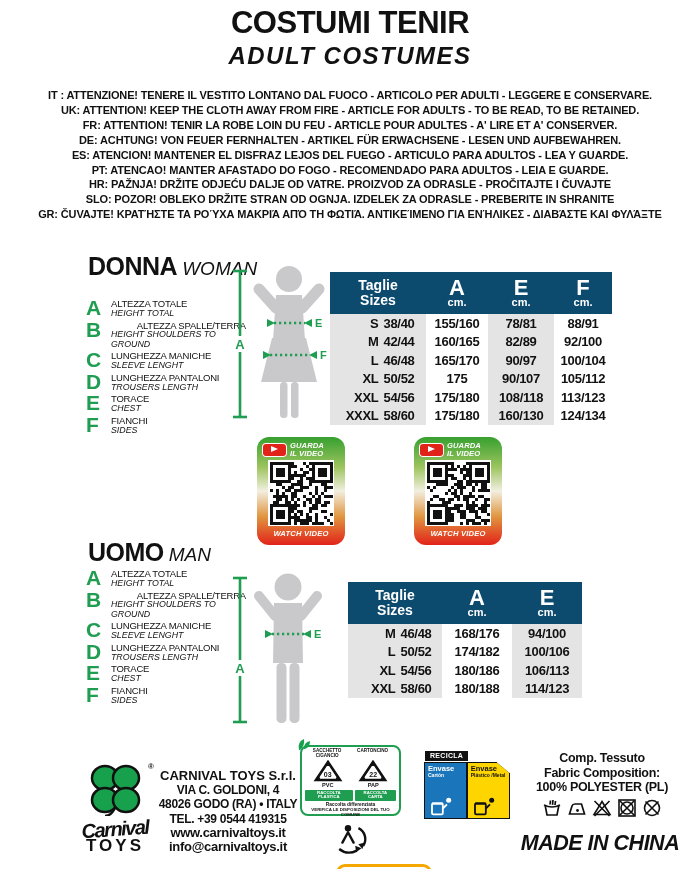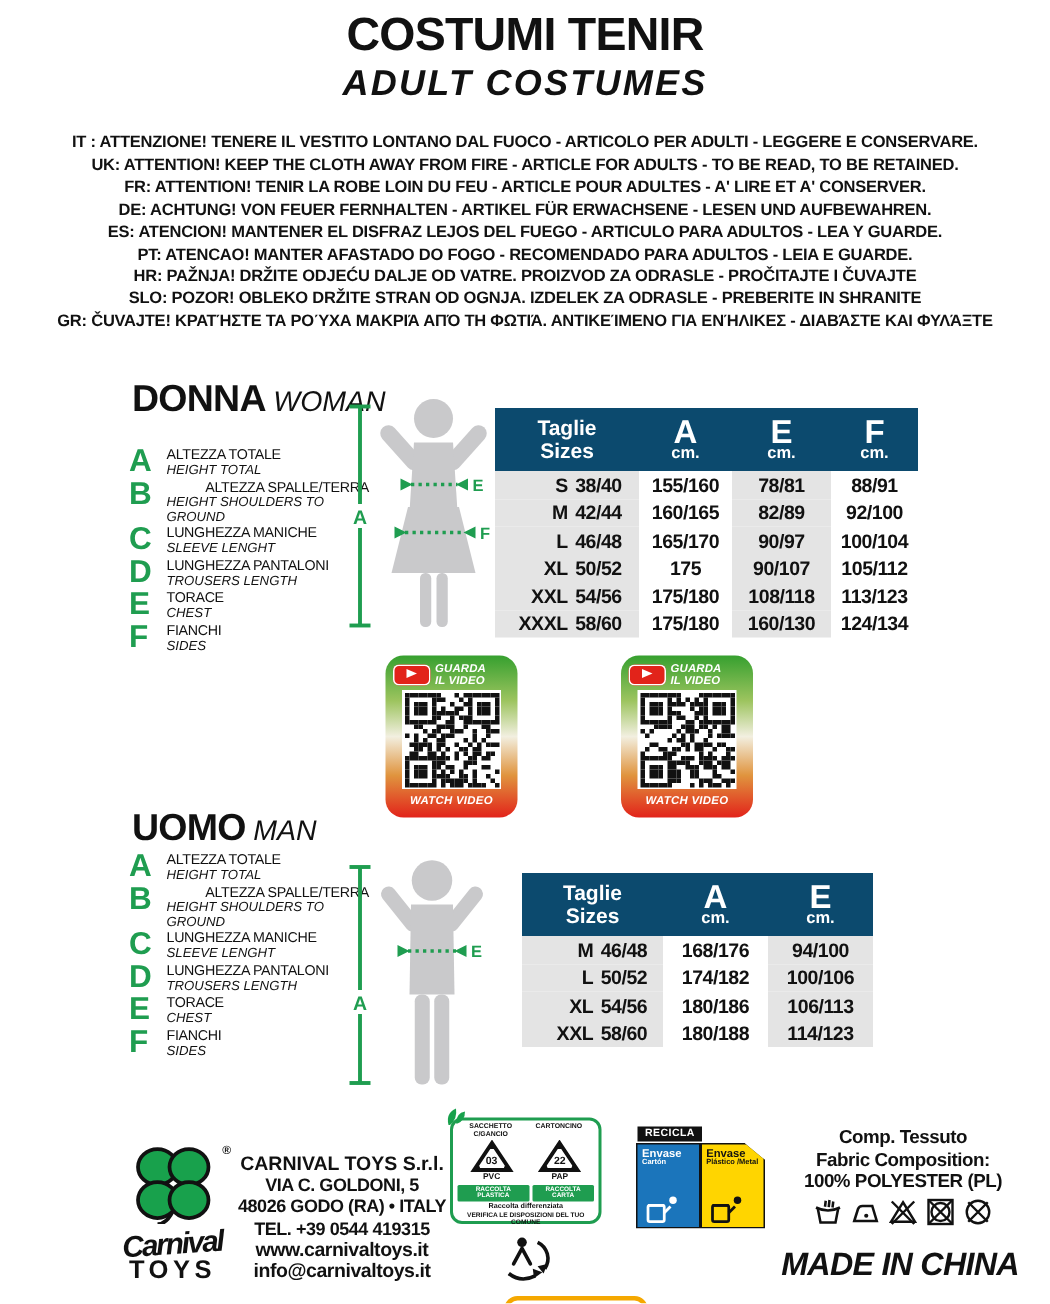--- a/index.html
+++ b/index.html
@@ -1315,21 +1315,21 @@
         <ellipse cx="45" cy="36" rx="13" ry="12"></ellipse>
         <path d="M34,44 q-4,8 -10,8" fill="none"></path>
       </g>
     </svg>
     <div class="logo-carnival">Carnival</div>
     <div class="logo-toys">TOYS</div>
   </div>
 
   <div class="company">
     <div class="co-name">CARNIVAL TOYS S.r.l.</div>
-    <div class="co-line">VIA C. GOLDONI, 5</div>
+    <div class="co-line">VIA C. GOLDONI, 4</div>
     <div class="co-line">48026 GODO (RA) • ITALY</div>
     <div class="co-line">TEL. +39 0544 419315</div>
     <div class="co-strong">www.carnivaltoys.it</div>
     <div class="co-strong">info@carnivaltoys.it</div>
   </div>
 
   <div class="recit">
     <svg class="leaf" width="18" height="18" viewBox="0 0 18 18">
       <path d="M4,14 Q2,6 9,3 Q10,10 5,14 Z" fill="#18A14C"></path>
       <path d="M9,13 Q9,6 15,5 Q15,11 10,13 Z" fill="#18A14C"></path>

